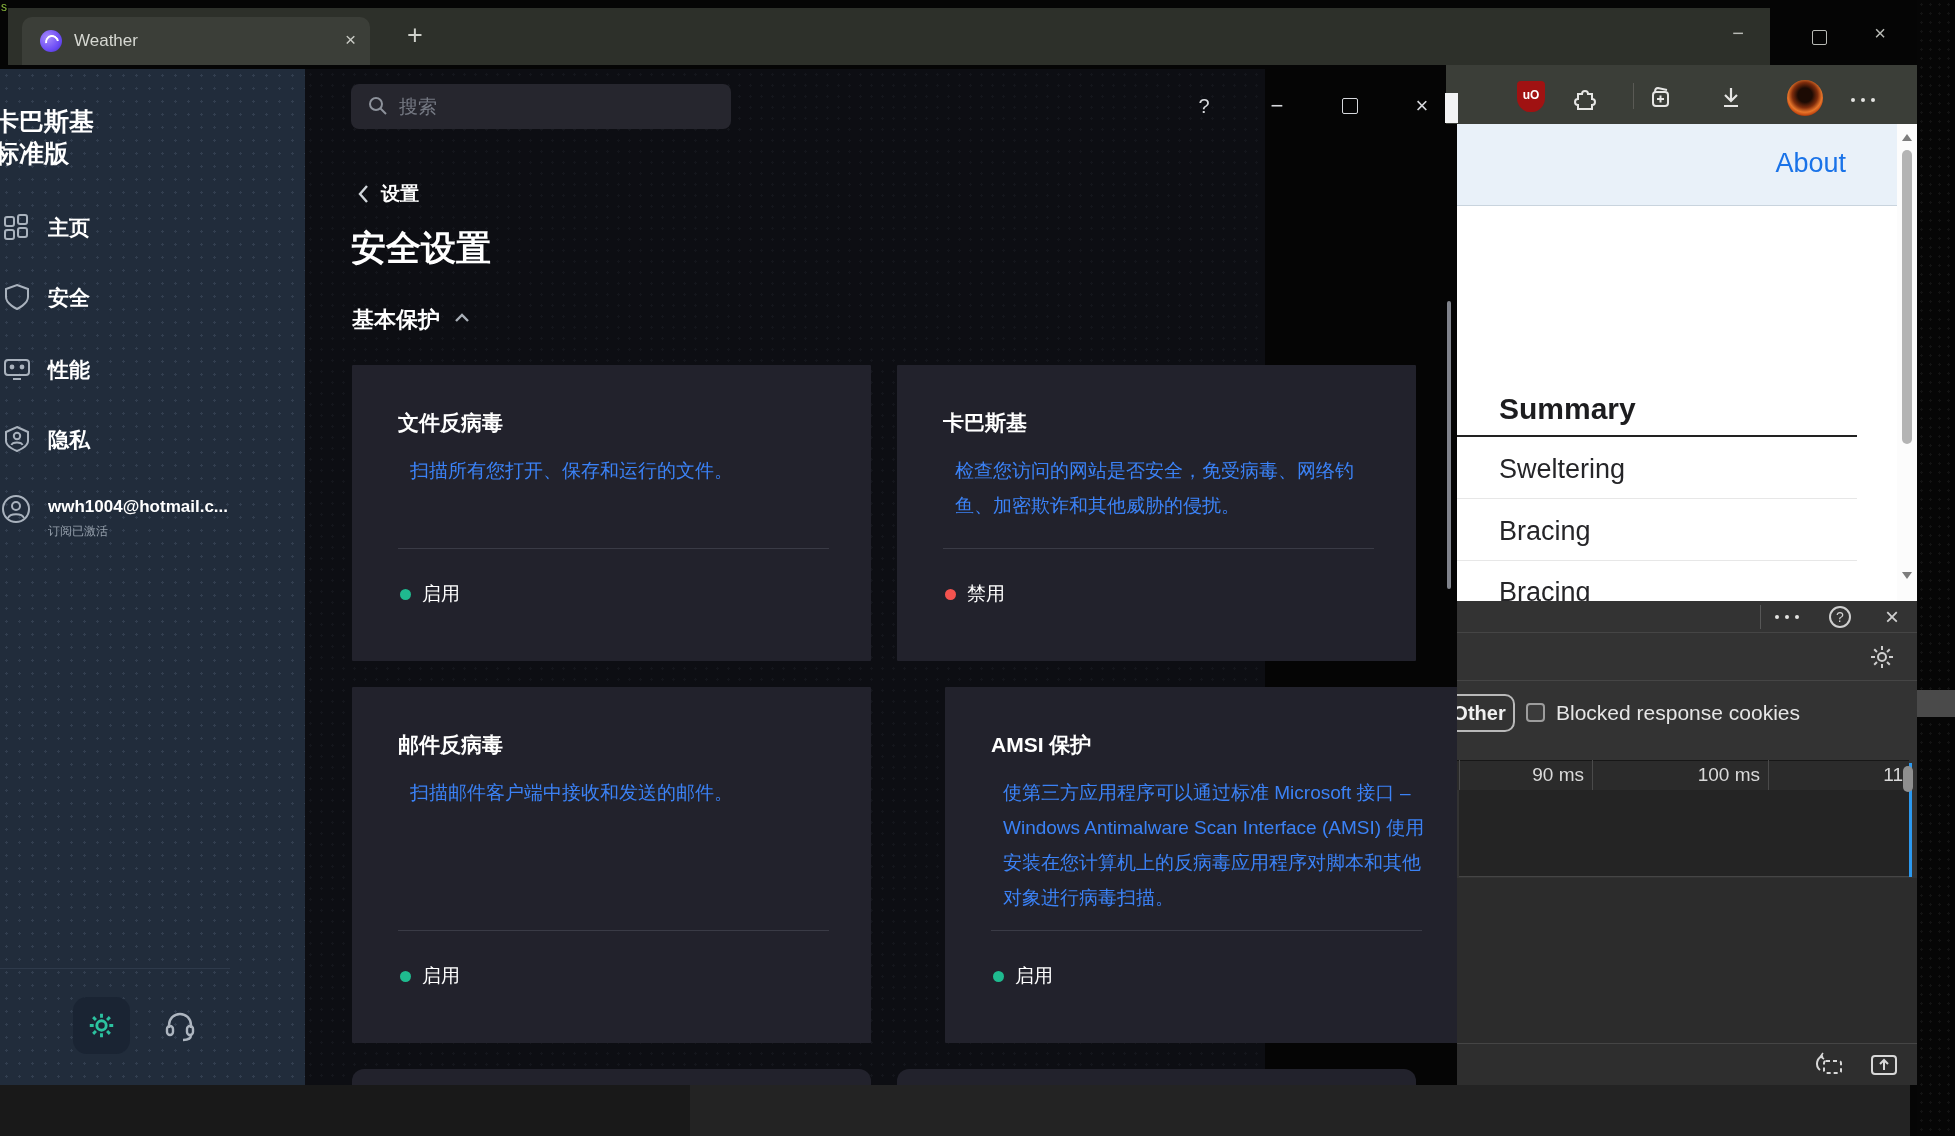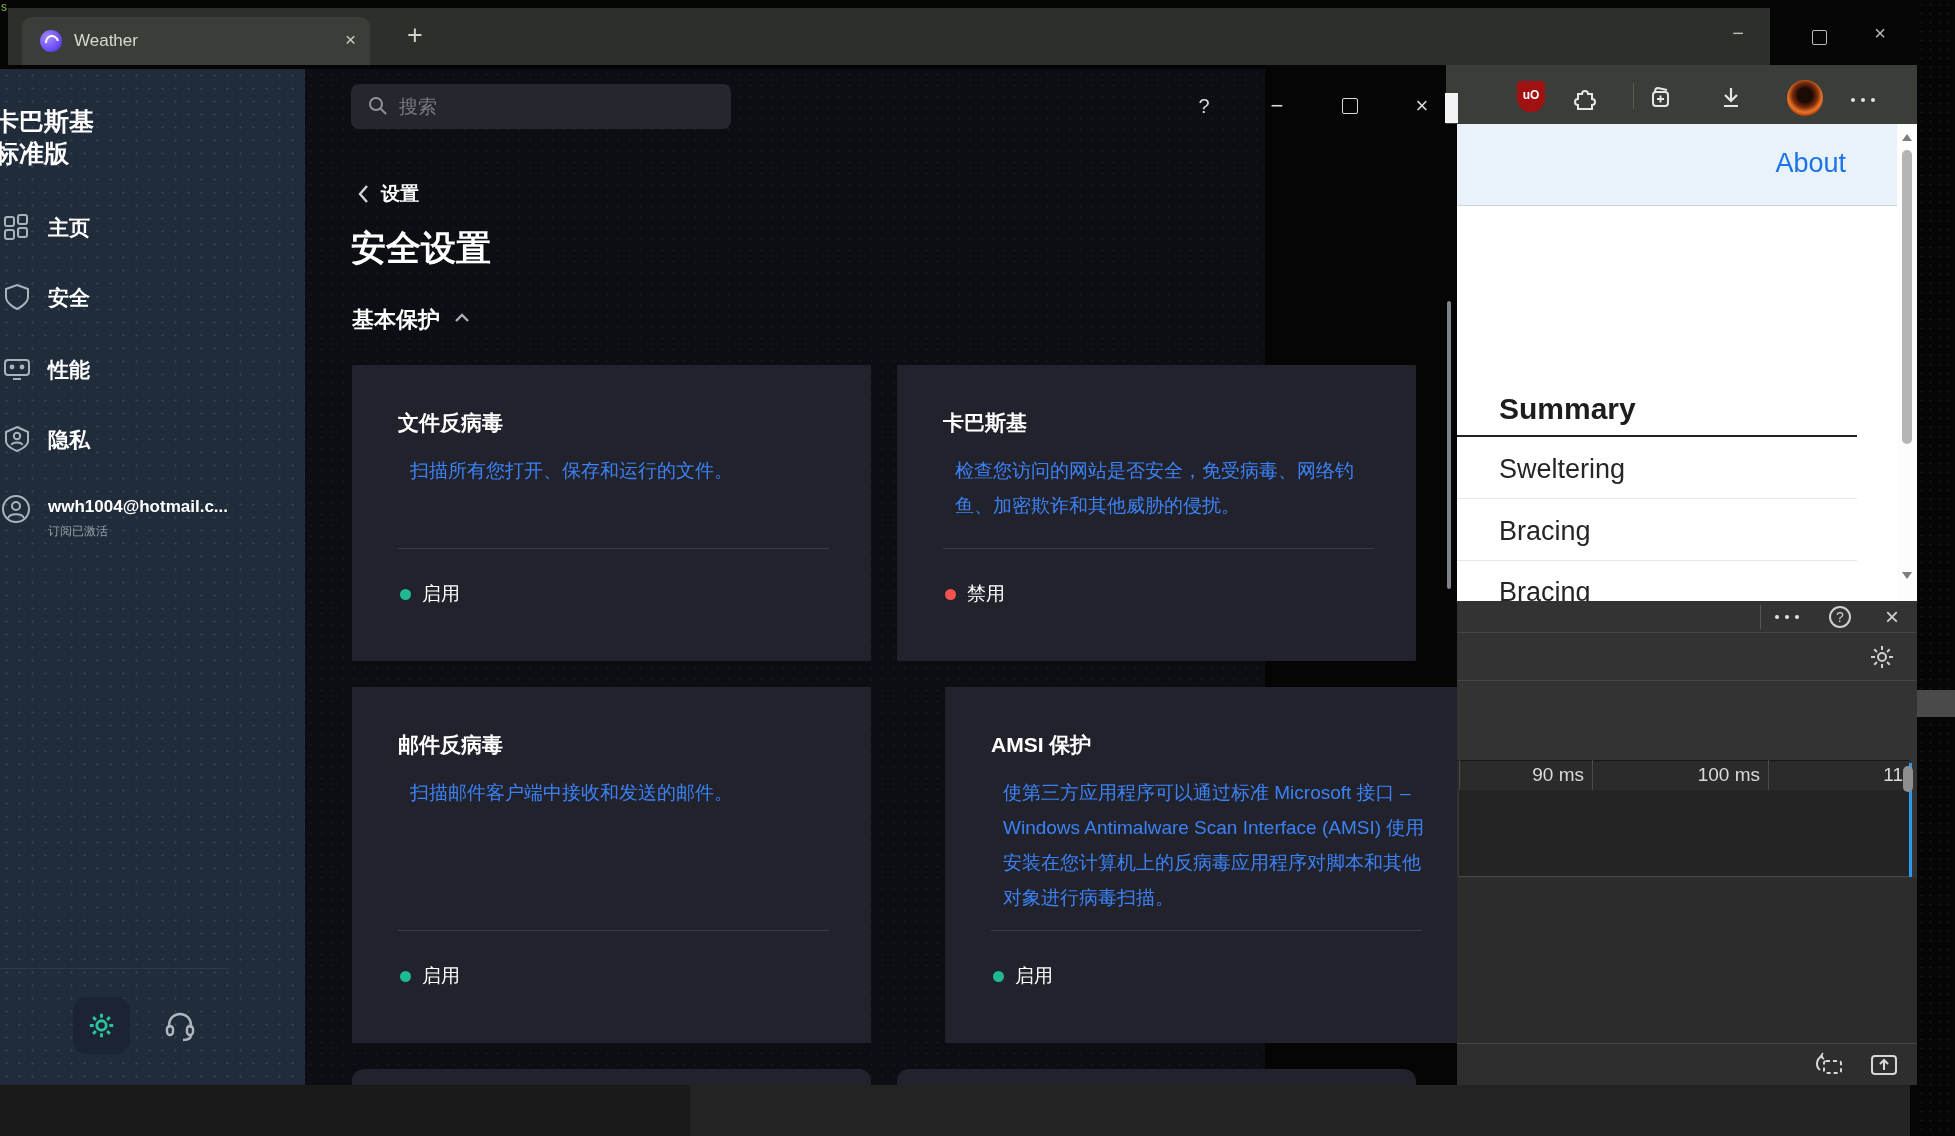--- a/index.html
+++ b/index.html
@@ -221,20 +221,25 @@
     <div id="dt-close">×</div>
   </div>
   <div id="dt-row2">
     <span style="position:absolute; left:412px; top:11px;">
       <svg width="26" height="26" viewBox="0 0 26 26" fill="none" stroke="#cfcfcf" stroke-width="2">
         <circle cx="13" cy="13" r="4"></circle>
         <path d="M13 2 v4 M13 20 v4 M2 13 h4 M20 13 h4 M5.2 5.2 l2.8 2.8 M18 18 l2.8 2.8 M20.8 5.2 L18 8 M8 18 l-2.8 2.8"></path>
       </svg>
     </span>
   </div>
+  <div id="dt-row3">
+    <div id="dt-chip">Other</div>
+    <div id="dt-check"></div>
+    <div id="dt-chklabel">Blocked response cookies</div>
+  </div>
   <div id="dt-theader"></div>
   <div class="tick" style="left:2px; width:125px;">90 ms</div>
   <div class="tick" style="left:137px; width:166px;">100 ms</div>
   <div class="tick" style="left:313px; width:133px;">11</div>
   <div class="gline" style="left:2px;"></div>
   <div class="gline" style="left:135px;"></div>
   <div class="gline" style="left:311px;"></div>
   <div id="dt-tbody"></div>
   <div id="dt-blue"></div>
   <div id="dt-vthumb"></div>

